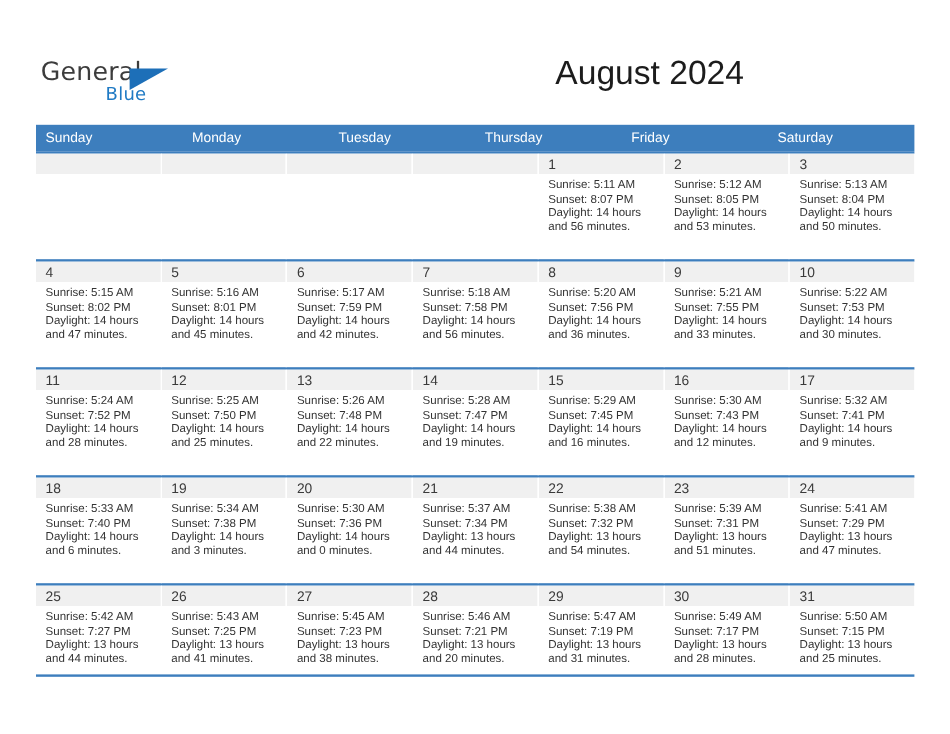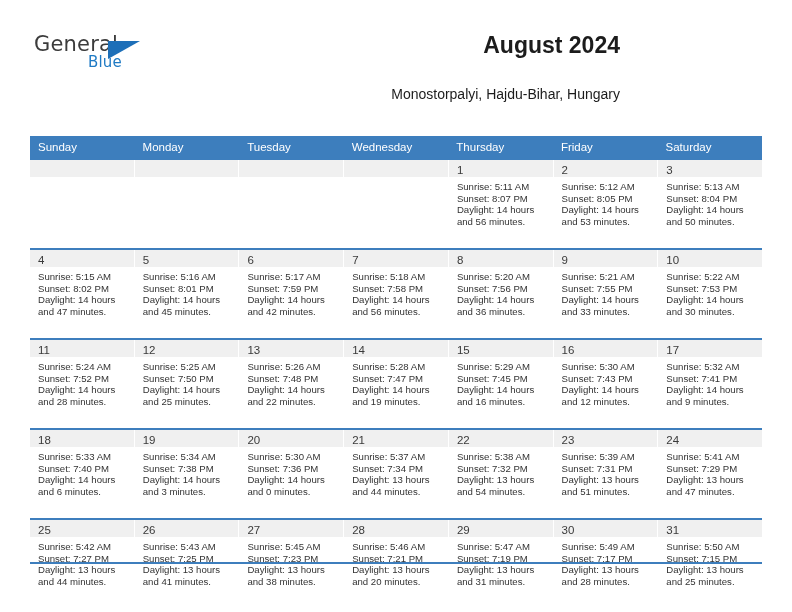--- a/index.html
+++ b/index.html
@@ -18,21 +18,21 @@
     position: relative;
     width: 792px;
     height: 612px;
     box-sizing: border-box;
   }
 
   
   .header {
     position: absolute;
     left: 0;
-    top: 0;
+    top: 16px;
     width: 656px;
     height: 100px;
   }
   .logo {
     position: absolute;
     left: 34px;
     top: 32px;
     width: 180px;
     height: 52px;
   }
@@ -66,22 +66,22 @@
     border-bottom: 18px solid transparent;
   }
 
   .title-block {
     position: absolute;
     right: 36px;
     top: 28px;
     text-align: right;
   }
   .month-title {
-    font-size: 23px;
-    font-weight: 700;
+    font-size: 28px;
+    font-weight: 400;
     color: #1c1c1c;
     line-height: 34px;
     font-family: "Liberation Sans", sans-serif;
   }
   .location {
     margin-top: 24px;
     font-size: 14px;
     font-weight: 400;
     color: #1c1c1c;
     line-height: 17px;
@@ -92,21 +92,20 @@
   .calendar {
     position: absolute;
     left: 30px;
     top: 104px;
     width: 732px;
   }
   .weekday-row {
     display: flex;
     background: #3d7ebd;
     height: 22px;
-    margin-top: 32px;
   }
   .weekday {
     flex: 1 1 0;
     color: #ffffff;
     font-size: 11.5px;
     line-height: 22px;
     padding-left: 8px;
     box-sizing: border-box;
     white-space: nowrap;
   }
@@ -181,21 +180,20 @@
     </div>
 
   </div>
 
   <div class="calendar">
 
     <div class="weekday-row">
       <div class="weekday">Sunday</div>
       <div class="weekday">Monday</div>
       <div class="weekday">Tuesday</div>
-      <div class="weekday">Wednesday</div>
       <div class="weekday">Thursday</div>
       <div class="weekday">Friday</div>
       <div class="weekday">Saturday</div>
     </div>
 
     <div class="week-row">
       <div class="day-cell empty">
         <div class="day-number-band"><span class="day-number"></span></div>
         <div class="day-info">
           <div></div>

